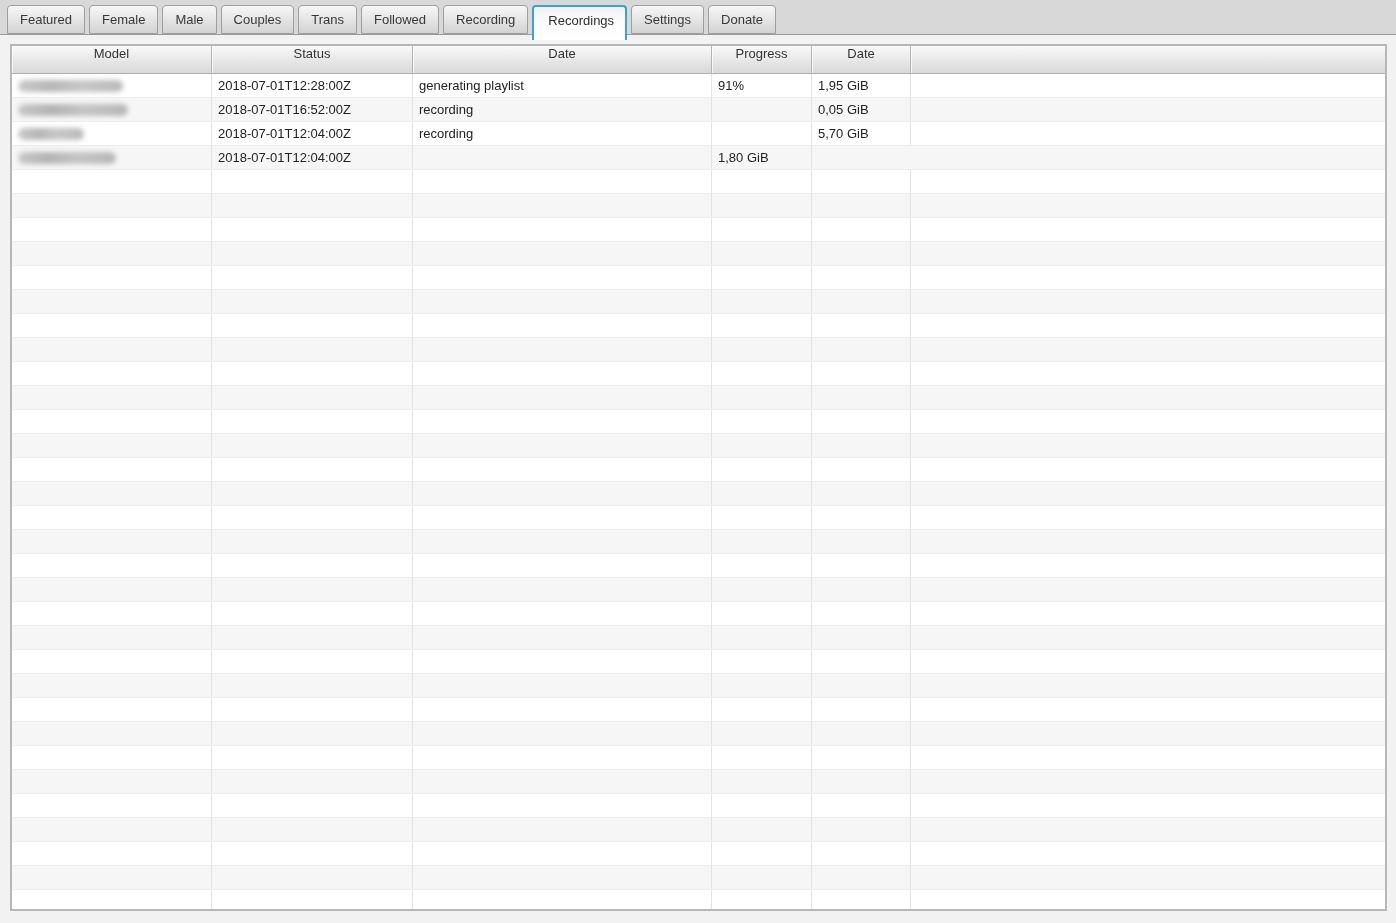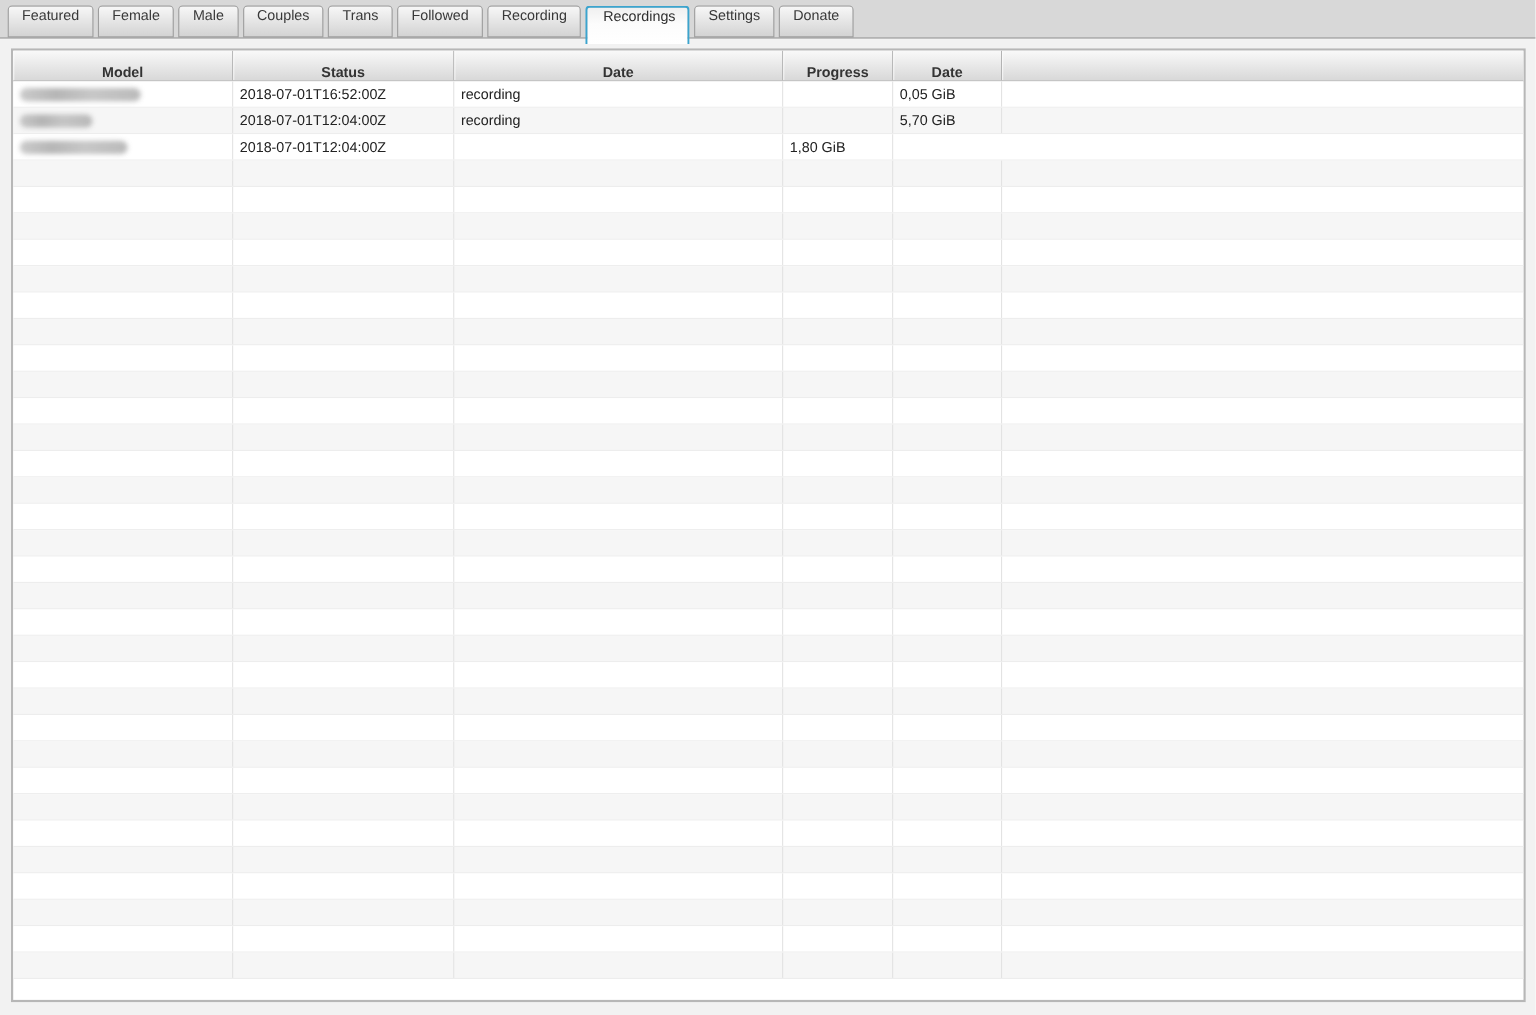--- a/index.html
+++ b/index.html
@@ -20,21 +20,21 @@
     align-items:flex-end;
     padding-left:7px;
     z-index:1;
   }
   .tab {
     box-sizing:border-box;
     height:29px;
     margin-right:4px;
     padding:0 12px;
     display:flex;
-    align-items:flex-start;
+    align-items:center;
     background:linear-gradient(#f7f7f7, #d3d3d3);
     border:1px solid #9e9e9e;
     border-radius:4px 4px 0 0;
     font-size:13px;
     color:#383838;
     cursor:default;
     white-space:nowrap;
     position:relative;
   }
   .tab.selected {
@@ -65,24 +65,24 @@
     grid-template-columns:200px 201px 299px 100px 99px 1fr;
   }
   .thead {
     height:27px;
     background:linear-gradient(#f9f9f9, #d8d8d8);
     border-bottom:1px solid #b1b1b1;
   }
   .th {
     box-sizing:border-box;
     display:flex;
-    align-items:flex-end;
+    align-items:flex-start;
     justify-content:center;
     font-size:13px;
-    font-weight:bold;
+    font-weight:normal;
     color:#333333;
     border-right:1px solid #b3b3b3;
     box-shadow:inset 1px 0 0 rgba(255,255,255,0.75);
     overflow:hidden;
     white-space:nowrap;
   }
   .th:last-child { border-right:none; }
 
   .row {
     height:24px;
@@ -165,20 +165,30 @@
       <div class="th">
     <span>Date</span>
   </div>
       <div class="th">
     <span></span>
   </div>
     </div>
   <div class="tbody" id="tbody">
       <div class="row">
     <div class="cell">
+      <div class="model-blur" style="width: 105px;"></div>
+    </div>
+    <div class="cell">2018-07-01T12:28:00Z</div>
+    <div class="cell">generating playlist</div>
+    <div class="cell">91%</div>
+    <div class="cell">1,95 GiB</div>
+    <div class="cell"></div>
+  </div>
+      <div class="row">
+    <div class="cell">
       <div class="model-blur" style="width: 110px;"></div>
     </div>
     <div class="cell">2018-07-01T16:52:00Z</div>
     <div class="cell">recording</div>
     <div class="cell"></div>
     <div class="cell">0,05 GiB</div>
     <div class="cell"></div>
   </div>
       <div class="row">
     <div class="cell">

